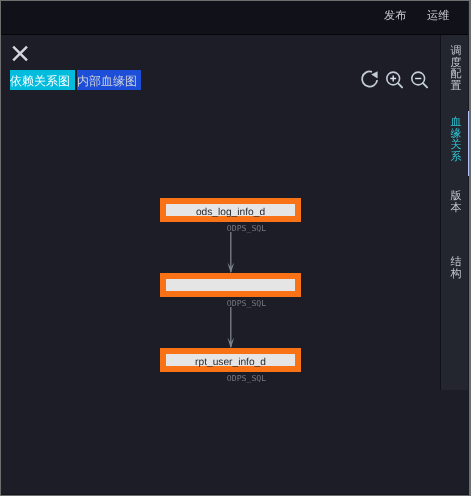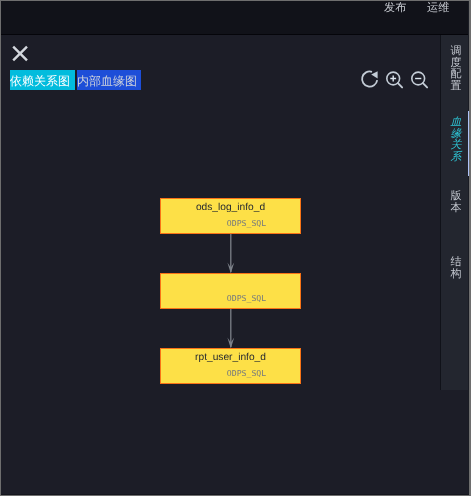--- a/index.html
+++ b/index.html
@@ -5,54 +5,54 @@
   html,body{margin:0;padding:0;}
   body{width:471px;height:496px;overflow:hidden;background:#6e6e6e;
        font-family:"Liberation Sans",sans-serif;
        -webkit-font-smoothing:antialiased;text-rendering:geometricPrecision;}
   #frame{position:absolute;left:1px;top:1px;width:468px;height:493px;background:#1c1d27;overflow:hidden;
          border-bottom:1px solid #14151d;box-sizing:content-box;}
 
   
   #topbar{position:absolute;left:0;top:0;width:468px;height:33px;background:#111219;
           border-bottom:1px solid #05050a;box-sizing:content-box;}
-  .topitem{position:absolute;top:0;color:#c9ccd3;font-size:11.2px;line-height:14px;letter-spacing:0;}
+  .topitem{position:absolute;top:8px;color:#c9ccd3;font-size:11.2px;line-height:14px;letter-spacing:0;}
 
   
   #panel{position:absolute;left:0;top:34px;width:439px;height:459px;background:#1c1d27;}
 
   
   #closebtn{position:absolute;left:9px;top:43px;width:20px;height:20px;}
   #closebtn svg{display:block;}
 
   
   .tab{position:absolute;top:69px;height:20px;font-size:12px;line-height:23px;text-align:left;
        box-sizing:border-box;white-space:nowrap;}
   .tab.active{background:#02bcdd;color:#ffffff;}
   .tab.idle{background:#1d4ed8;color:#cfd3da;}
 
   
   .act{position:absolute;top:70px;width:18px;height:18px;}
   .act svg{display:block;}
 
   
-  .node{position:absolute;left:159px;width:141px;height:36px;background:#fde047;
-        box-sizing:border-box;border:1px solid #f97316;}
+  .node{position:absolute;left:159px;width:141px;height:24px;background:#e5e5e5;
+        box-sizing:border-box;border:6px solid #f97316;}
   .node .ttl{position:absolute;left:0;right:0;top:2px;text-align:center;color:#262a30;
              font-size:10.2px;line-height:13px;}
   .node .sub{position:absolute;left:0;right:0;top:19px;text-align:center;color:#74797f;
              font-size:8.2px;line-height:11px;font-family:"DejaVu Sans Mono",monospace;letter-spacing:0px;padding-left:32px;}
   #edges{position:absolute;left:0;top:0;width:439px;height:462px;pointer-events:none;}
 
   
   #sidebar{position:absolute;left:439px;top:34px;width:28px;height:355px;background:#23262f;
            border-left:1px solid #101219;box-sizing:content-box;}
   .sitem{position:absolute;left:9px;width:12px;text-align:center;font-size:11px;line-height:11.5px;
          color:#c3c7cf;word-break:break-all;letter-spacing:0;}
-  .sitem.on{color:#2ec6d6;font-style:italic;}
+  .sitem.on{color:#2ec6d6;}
   #activebar{position:absolute;left:467px;width:1.6px;background:#aec3f8;}
   #rimline{position:absolute;left:467px;top:0;width:1px;height:493px;background:#1a1c24;}
 </style>
 </head>
 <body>
 
 <div id="frame">
 
   <div id="topbar">
     <div class="topitem" style="left:383px">发布</div>

